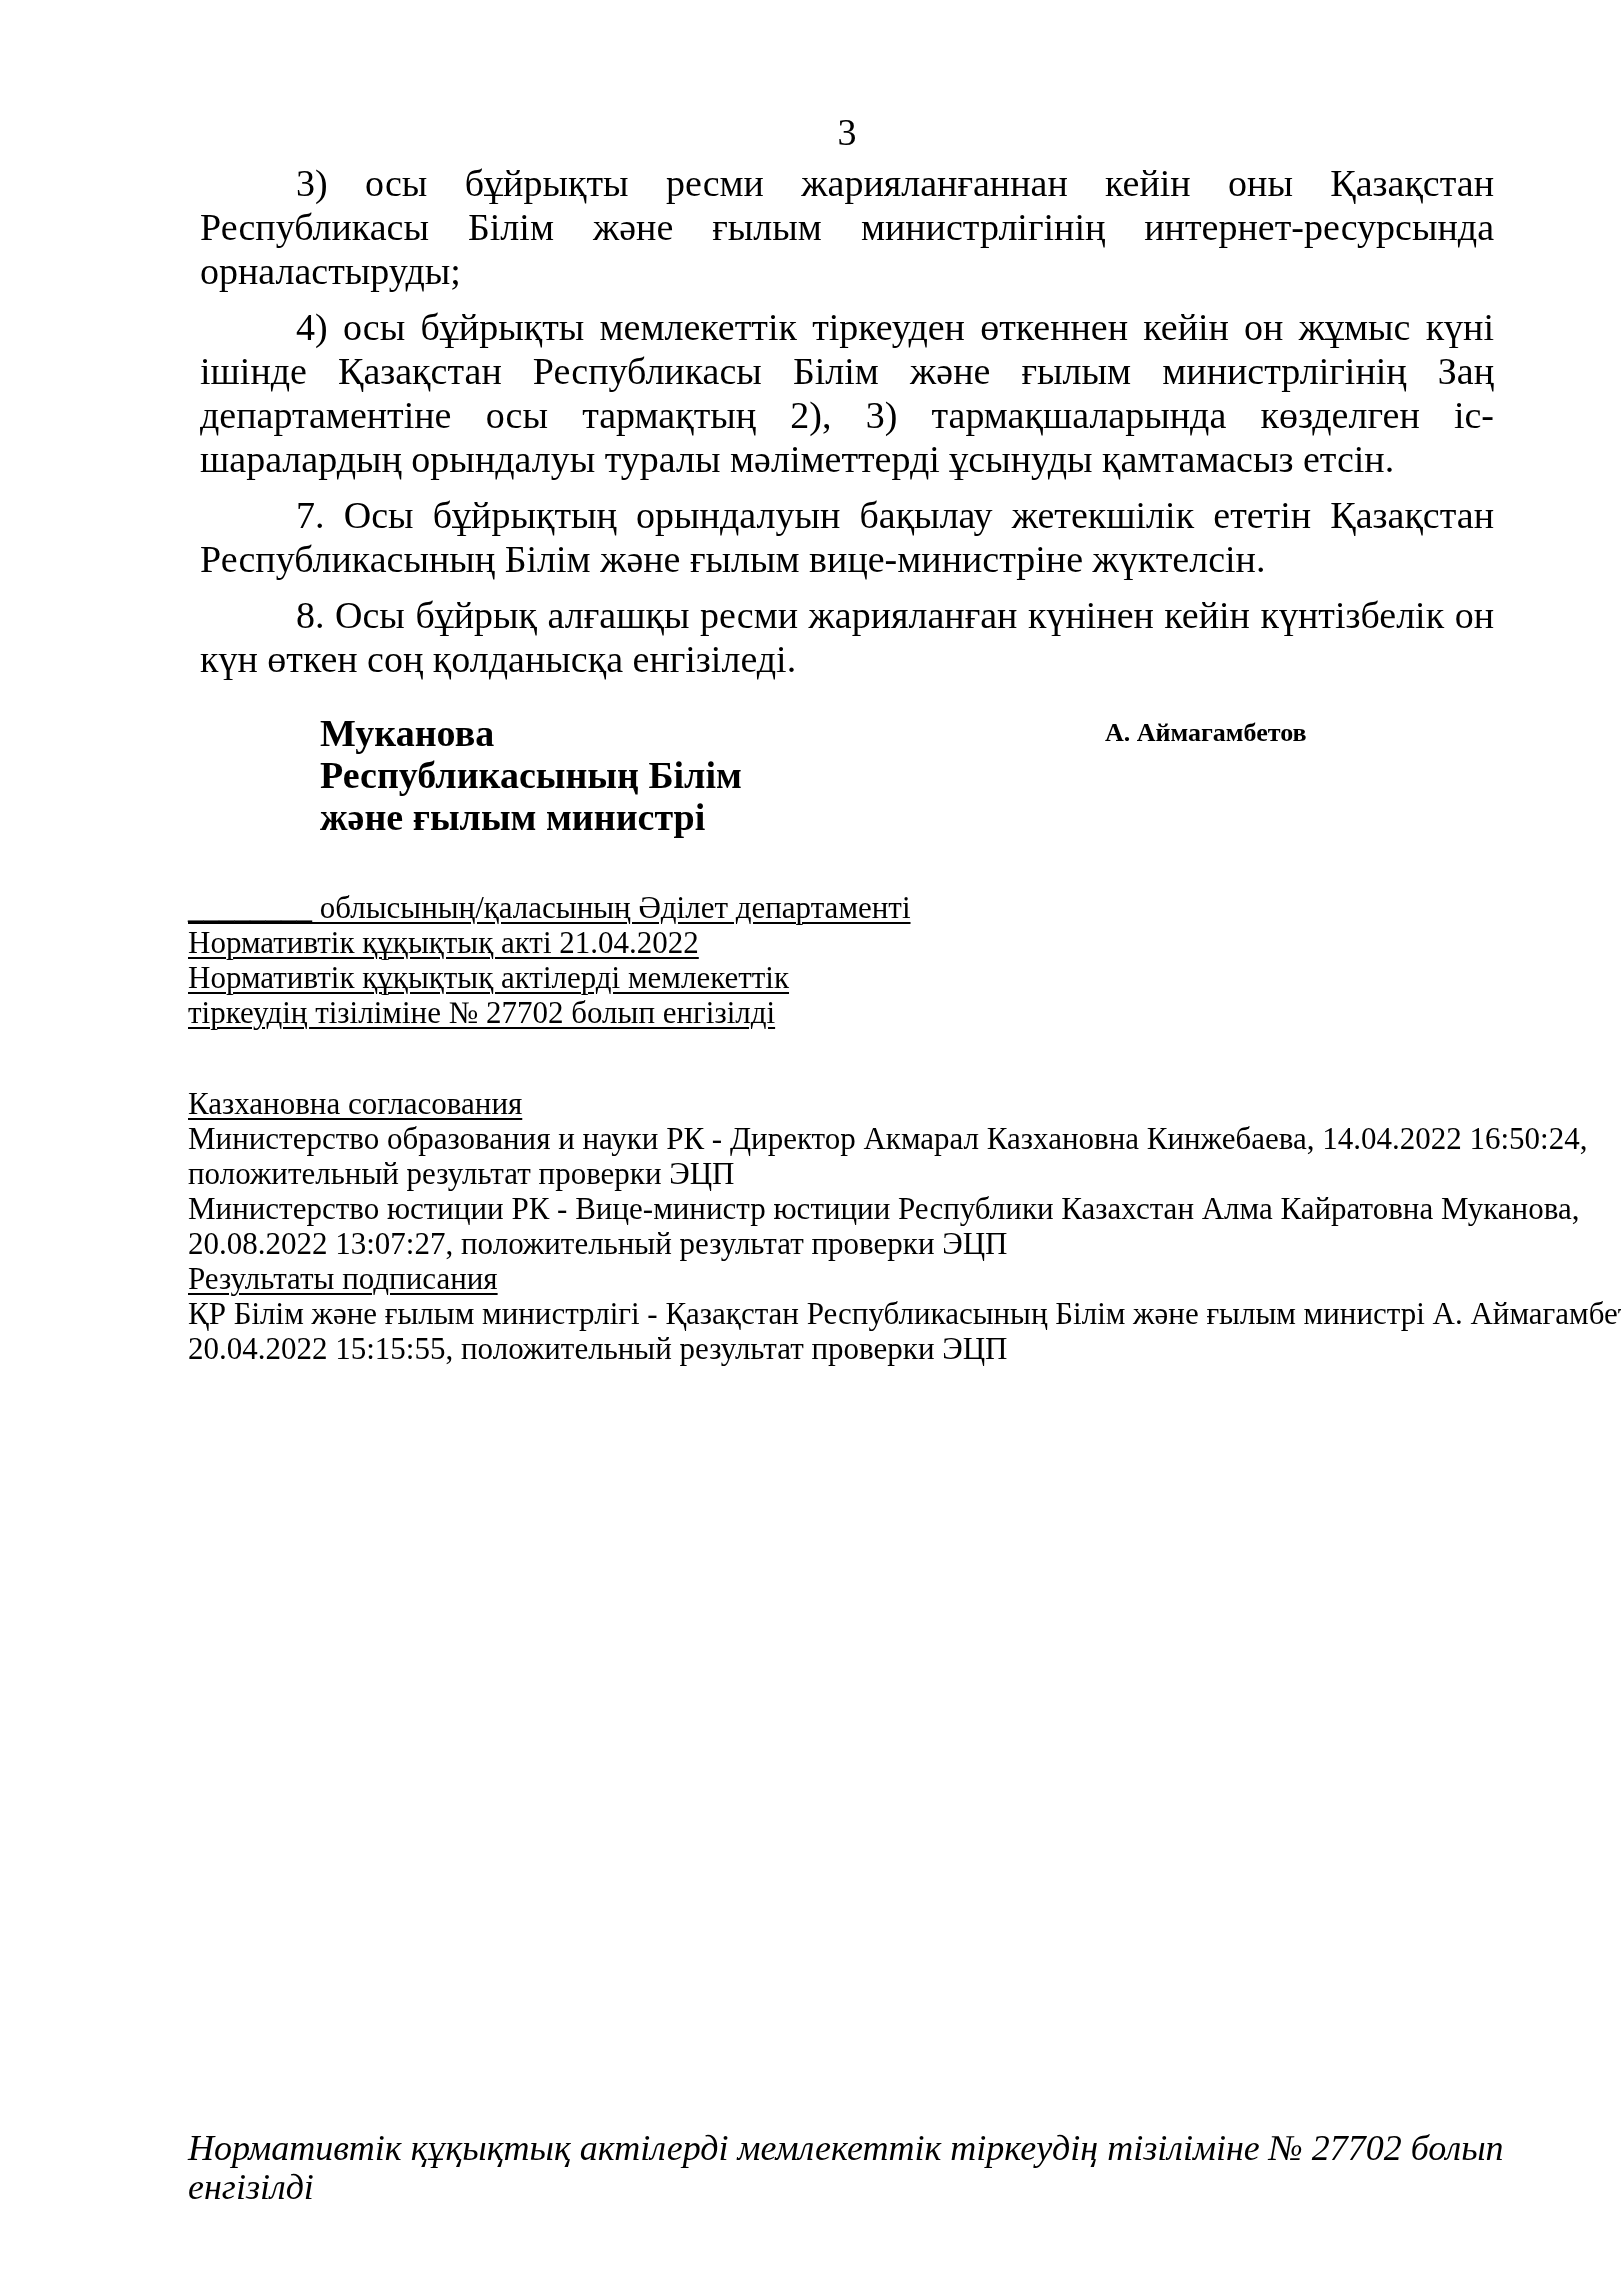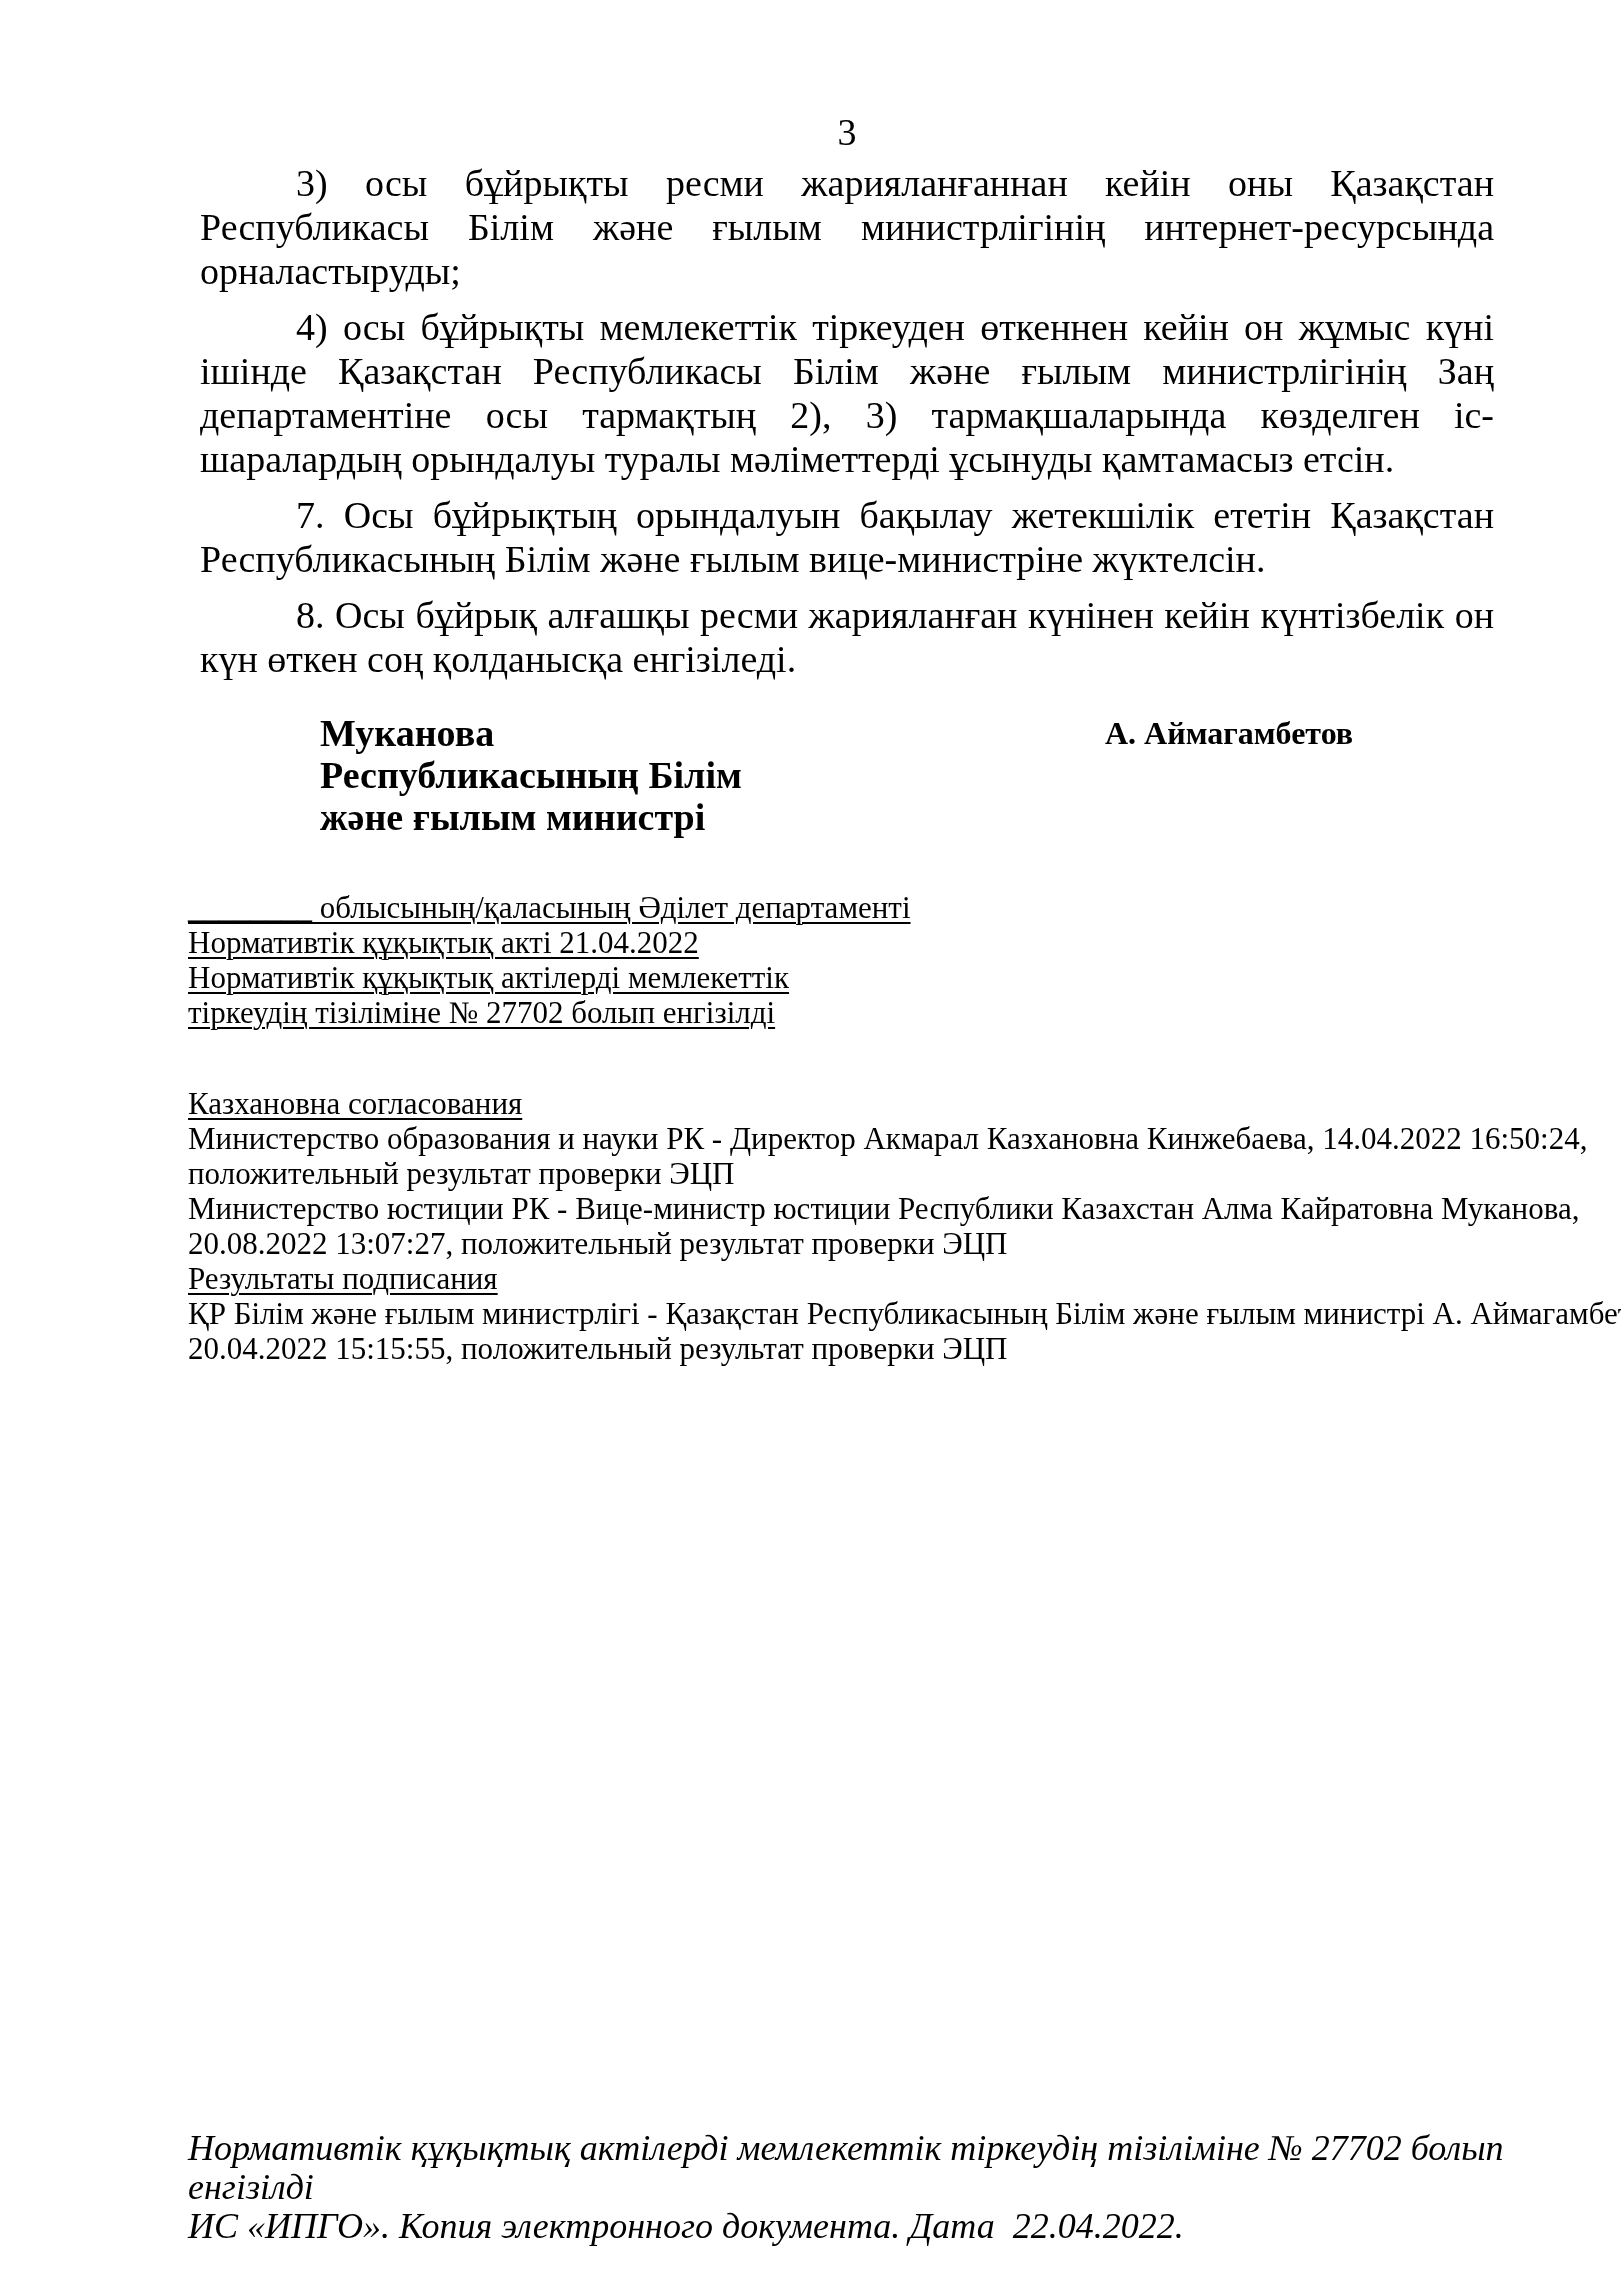--- a/index.html
+++ b/index.html
@@ -26,21 +26,21 @@
   }
   .body-text p { margin: 12px; text-indent: 96px; }
   .sig-pos {
     position: absolute;
     left: 320px; top: 712px; width: 549px;
     font-size: 38px; line-height: 42px; font-weight: bold;
   }
   .sig-name {
     position: absolute;
     left: 1105px; top: 712px;
-    font-size: 32px; line-height: 42px; font-weight: bold;
+    font-size: 26px; line-height: 42px; font-weight: bold;
   }
   .stamp {
     position: absolute;
     left: 188px; top: 890px;
     font-size: 31px; line-height: 35px;
   }
   .stamp .line {
     text-decoration: underline;
     text-decoration-thickness: 2px;
     text-underline-offset: 3.9px;
@@ -102,17 +102,16 @@
     </div>
     <div>
       <div class="heading">Результаты подписания</div>
       <div class="line">ҚР Білім және ғылым министрлігі - Қазақстан Республикасының Білім және ғылым министрі А. Аймагамбетов,</div>
       <div class="line">20.04.2022 15:15:55, положительный результат проверки ЭЦП</div>
     </div>
   </div>
 
   <div class="footer">
     <div>Нормативтік құқықтық актілерді мемлекеттік тіркеудің тізіліміне № 27702 болып енгізілді</div>
-    <div>ИС «ИПГО». Копия электронного документа. Дата&nbsp; 22.04.2022.</div>
   </div>
 
 </div>
 
 
 </body></html>

